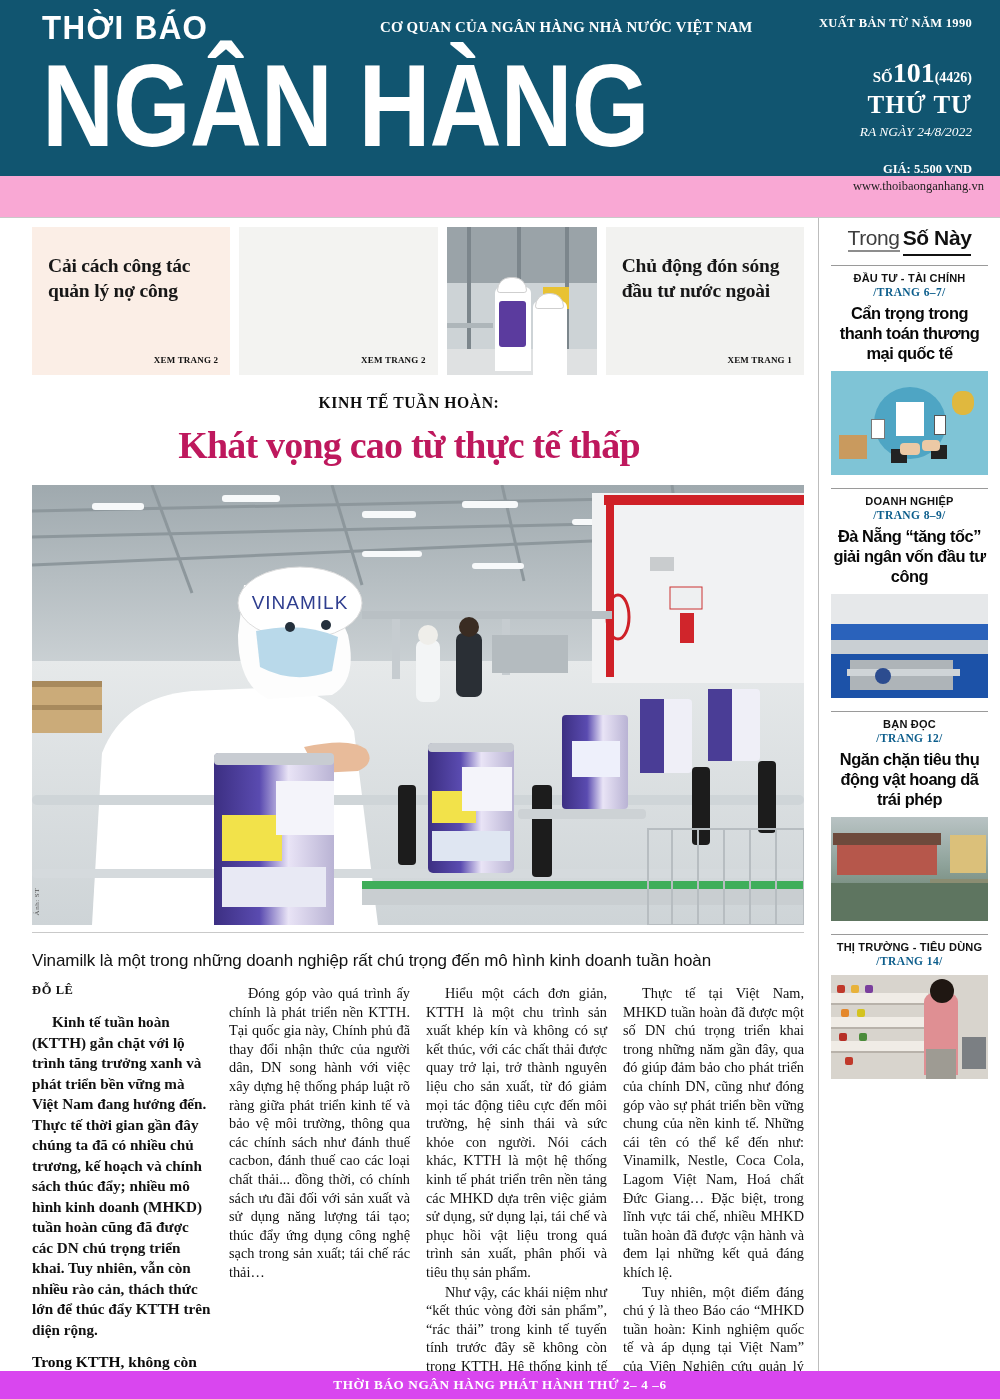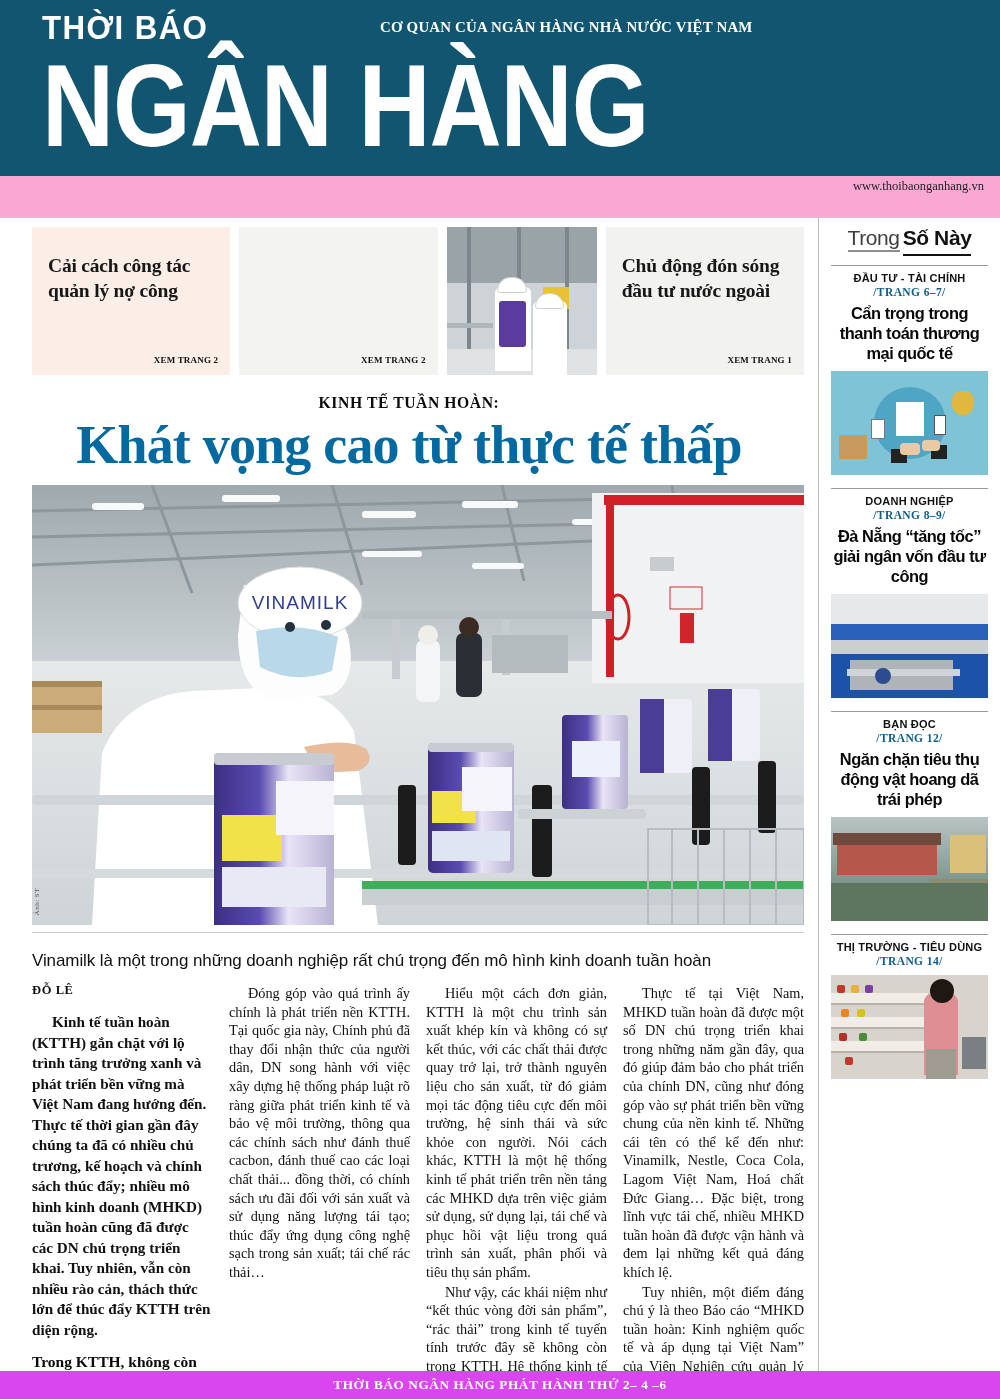--- a/index.html
+++ b/index.html
@@ -153,24 +153,24 @@
     font-size: 16.5px;
     letter-spacing: 0.6px;
     color: #0d0d0d;
     transform: scaleX(0.95);
   }
   .headline {
     text-align: center;
     margin-top: 6px;
     font-family: "Liberation Serif", serif;
     font-weight: bold;
-    font-size: 54px;
+    font-size: 38px;
     line-height: 52px;
     letter-spacing: -0.8px;
-    color: #0369a1;
+    color: #be185d;
   }
 
   
   .lead-photo {
     margin: 14px 14px 0 32px;
     height: 440px;
     position: relative;
     overflow: hidden;
     background: #e9ecee;
   }
@@ -359,20 +359,29 @@
 <body>
 
 <div class="page">
 
   <div class="masthead">
     <div class="mh-left">
       <div class="mh-thoibao">THỜI BÁO</div>
       <div class="mh-nganhang">NGÂN HÀNG</div>
     </div>
     <div class="mh-center">CƠ QUAN CỦA NGÂN HÀNG NHÀ NƯỚC VIỆT NAM</div>
+    <div class="mh-right">
+      <div class="mh-since">XUẤT BẢN TỪ NĂM 1990</div>
+      <div class="mh-issue">
+        <span>SỐ</span><span class="num">101</span><span class="par">(4426)</span>
+      </div>
+      <div class="mh-day">THỨ TƯ</div>
+      <div class="mh-date">RA NGÀY 24/8/2022</div>
+      <div class="mh-price">GIÁ: 5.500 VND</div>
+    </div>
   </div>
 
   <div class="website-bar">
     <div class="url">www.thoibaonganhang.vn</div>
   </div>
 
   <div class="body-wrap">
 
     <div class="left-col">
 

